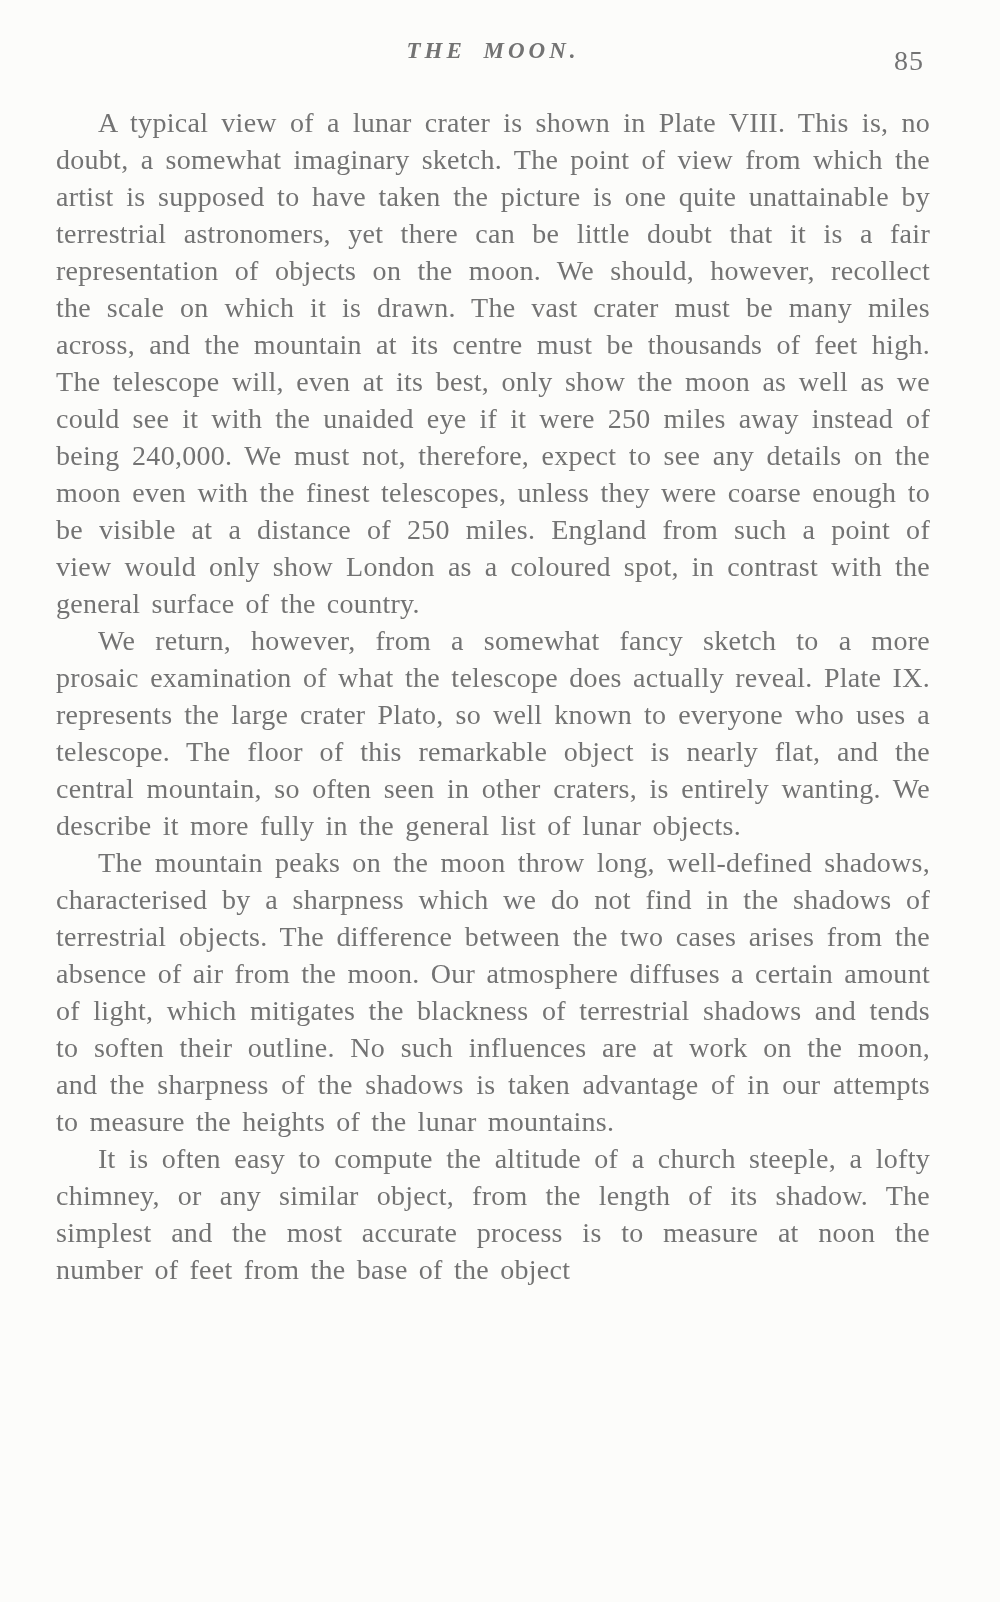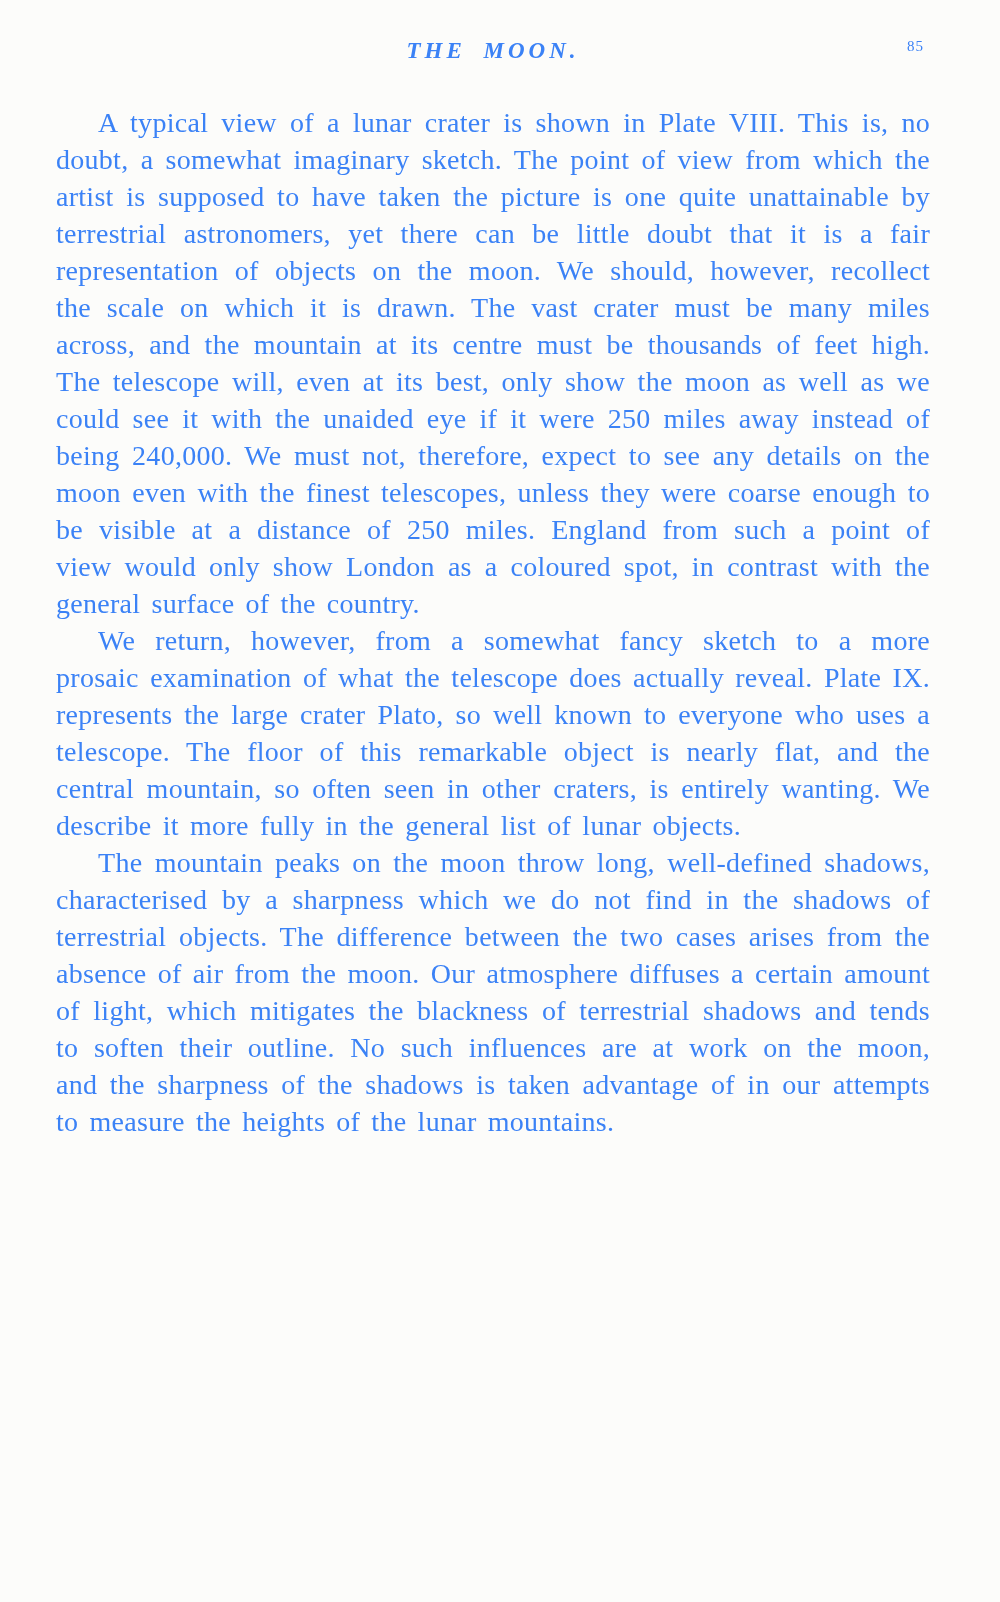--- a/index.html
+++ b/index.html
@@ -8,42 +8,42 @@
     background: #e8e8e6;
   }
   .page {
     position: relative;
     width: 1000px;
     height: 1602px;
     margin: 0 auto;
     background: #fcfcfa;
     box-sizing: border-box;
     padding: 38px 70px 30px 56px;
-    color: #3b82f6;
+    color: #737373;
     font-family: "Liberation Serif", "DejaVu Serif", serif;
     overflow: hidden;
   }
   .running-header {
     position: relative;
     text-align: center;
     margin-bottom: 36px;
     height: 30px;
   }
   .running-title {
     font-style: italic;
     font-weight: bold;
     font-size: 23px;
     letter-spacing: 4px;
     word-spacing: 8px;
   }
   .page-number {
     position: absolute;
     right: 6px;
-    top: 0;
-    font-size: 15px;
+    top: 7px;
+    font-size: 28px;
     font-style: normal;
     font-weight: normal;
     letter-spacing: 1px;
   }
   .body-text p {
     margin: 0;
     font-size: 28px;
     line-height: 37px;
     text-align: justify;
     text-indent: 42px;
@@ -59,15 +59,16 @@
 
   <div class="running-header">
     <span class="running-title">THE MOON.</span>
     <span class="page-number">85</span>
   </div>
 
   <div class="body-text">
     <p>A typical view of a lunar crater is shown in Plate VIII. This is, no doubt, a somewhat imaginary sketch. The point of view from which the artist is supposed to have taken the picture is one quite unattainable by terrestrial astronomers, yet there can be little doubt that it is a fair representation of objects on the moon. We should, however, recollect the scale on which it is drawn. The vast crater must be many miles across, and the mountain at its centre must be thousands of feet high. The telescope will, even at its best, only show the moon as well as we could see it with the unaided eye if it were 250 miles away instead of being 240,000. We must not, therefore, expect to see any details on the moon even with the finest telescopes, unless they were coarse enough to be visible at a distance of 250 miles. England from such a point of view would only show London as a coloured spot, in contrast with the general surface of the country.</p>
     <p>We return, however, from a somewhat fancy sketch to a more prosaic examination of what the telescope does actually reveal. Plate IX. represents the large crater Plato, so well known to everyone who uses a telescope. The floor of this remarkable object is nearly flat, and the central mountain, so often seen in other craters, is entirely wanting. We describe it more fully in the general list of lunar objects.</p>
     <p>The mountain peaks on the moon throw long, well-defined shadows, characterised by a sharpness which we do not find in the shadows of terrestrial objects. The difference between the two cases arises from the absence of air from the moon. Our atmosphere diffuses a certain amount of light, which mitigates the blackness of terrestrial shadows and tends to soften their outline. No such influences are at work on the moon, and the sharpness of the shadows is taken advantage of in our attempts to measure the heights of the lunar mountains.</p>
+    <p>It is often easy to compute the altitude of a church steeple, a lofty chimney, or any similar object, from the length of its shadow. The simplest and the most accurate process is to measure at noon the number of feet from the base of the object</p>
   </div>
 
 </div>
 
 </body></html>

